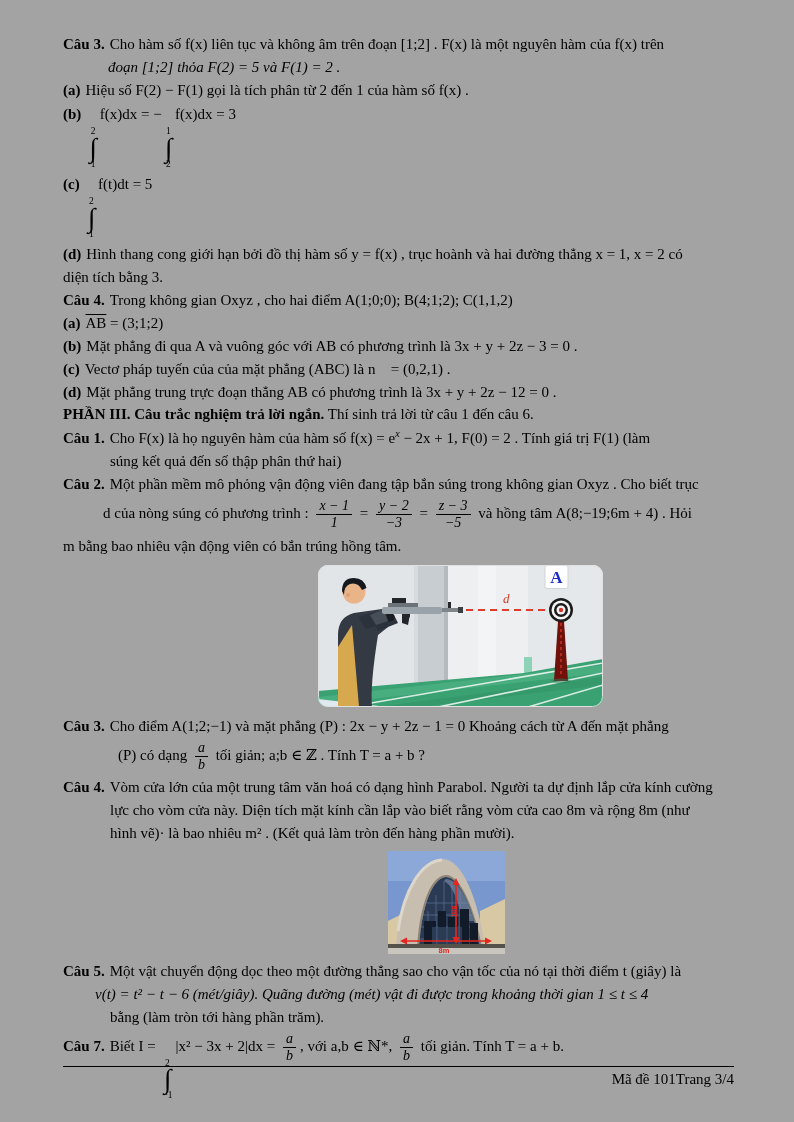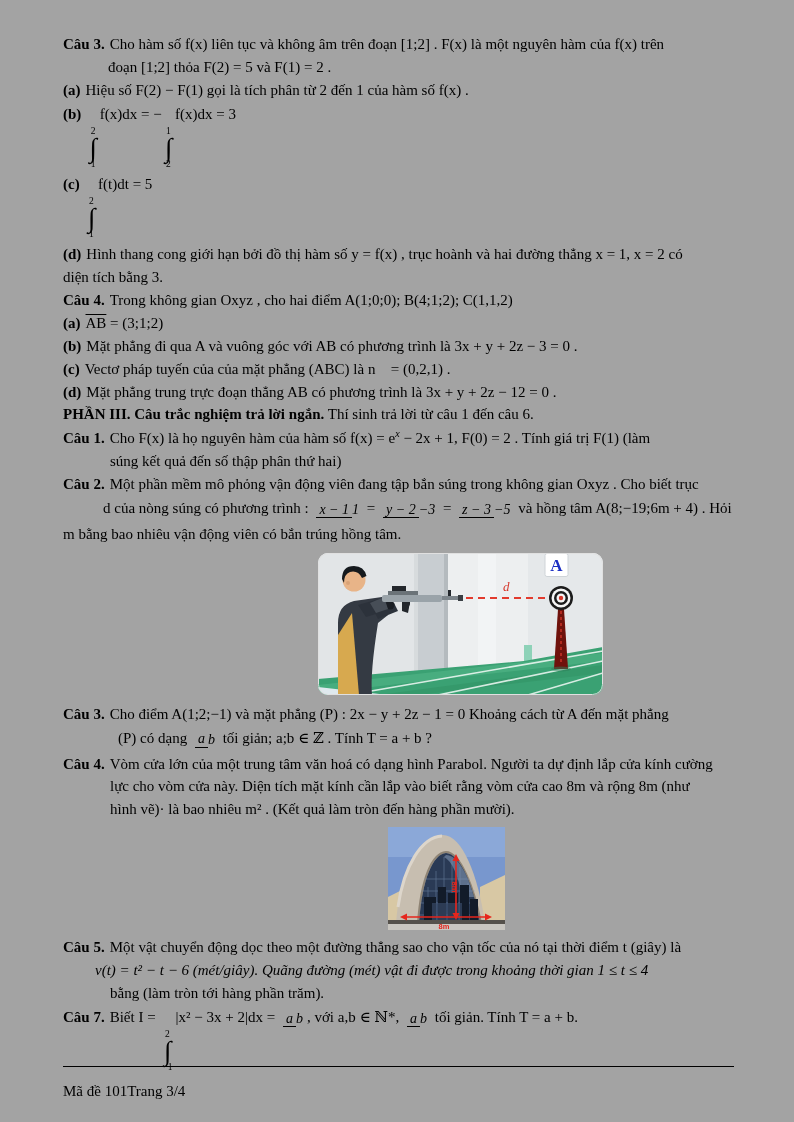--- a/index.html
+++ b/index.html
@@ -1,37 +1,37 @@
 <!DOCTYPE html>
 <html><head>
 <meta charset="utf-8">
 <style>
   html,body{margin:0;padding:0;background:#ffffff;}
   .page{position:relative;width:794px;height:1122px;background:#a3a3a3;overflow:hidden;
         font-family:"Liberation Serif","DejaVu Serif",serif;font-size:15px;color:#000;}
   .content{position:absolute;left:63px;top:34px;right:56px;}
   .ln{line-height:1.36;margin-bottom:2.5px;}
   .qlbl{margin-right:5px;font-weight:bold;}
-  .ind32{padding-left:32px;font-style:italic;} .ind40{padding-left:40px;} .ind45{padding-left:45px;}
+  .ind32{padding-left:32px;font-style:italic;} .ind40{padding-left:40px;} .ind45{padding-left:45px;font-style:italic;}
   .ind47{padding-left:47px;} .ind55{padding-left:55px;}
   .mi{}
   .ovl{text-decoration:overline;}
   sup.e{font-size:10px;font-style:italic;}
   .intgrp{display:inline-flex;flex-direction:column;align-items:center;vertical-align:-15px;
           line-height:1;margin:0 3px;}
   .intgrp .lim{font-size:9.5px;line-height:1.1;}
   .intgrp .sign{font-size:27px;line-height:.82;}
-  .frac{display:inline-flex;flex-direction:row;align-items:center;vertical-align:middle;
+  .frac{display:inline-flex;flex-direction:column;align-items:center;vertical-align:middle;
         margin:0 4px;line-height:1.12;font-style:italic;font-size:14px;}
   .frac>.num{border-bottom:1.2px solid #000;padding:0 3px;}
   .tallln{margin:4px 0 5px 0;}
   .fig1{margin:6px 0 5px 255px;width:285px;height:142px;}
   .fig2{margin:5px 0 3px 325px;width:117px;height:103px;}
   .footer{position:absolute;left:63px;right:60px;top:1066px;border-top:1.6px solid #000;
-          padding-top:16px;display:flex;justify-content:flex-start;}
+          padding-top:4px;display:flex;justify-content:flex-end;}
 </style>
 </head>
 <body>
 
 <div class="page">
   <div class="content">
 
     
     <div class="ln"><b class="qlbl">Câu 3.</b><span>Cho hàm số  f(x)  liên tục và không âm trên đoạn  [1;2] .  F(x)  là một nguyên hàm của  f(x)  trên</span></div>
     <div class="ln ind45"><span>đoạn  [1;2]  thỏa  F(2) = 5  và  F(1) = 2 .</span></div>

